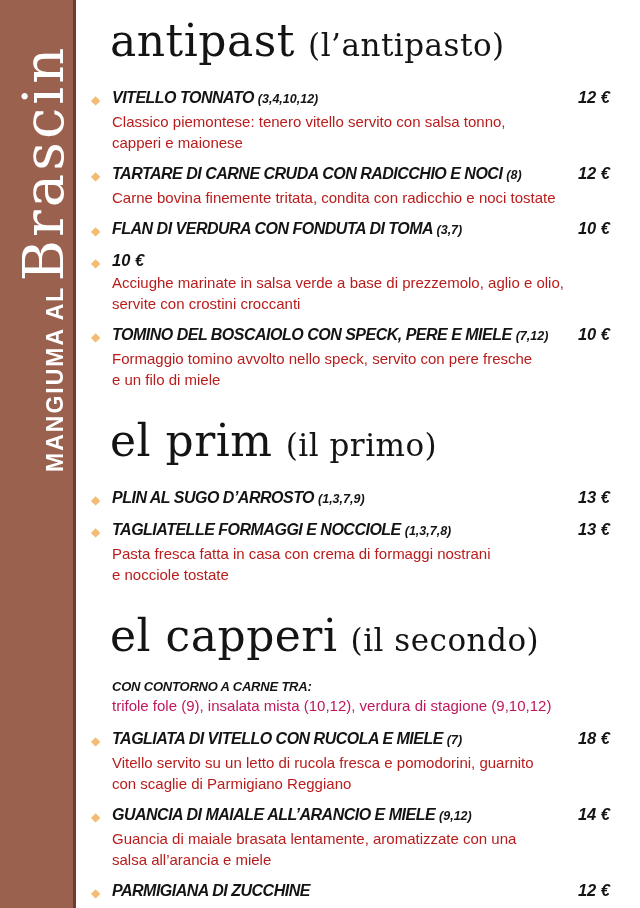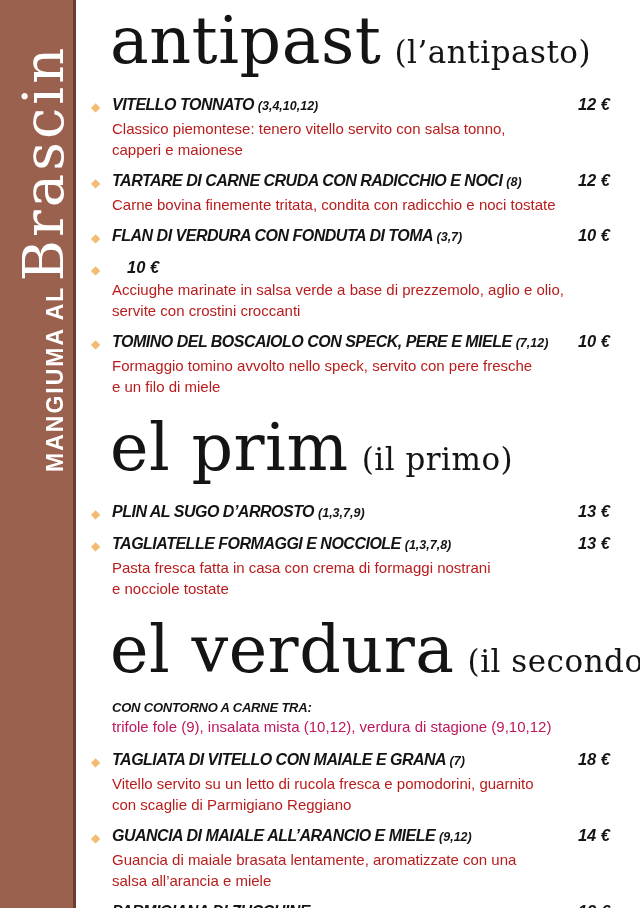--- a/index.html
+++ b/index.html
@@ -55,21 +55,21 @@
     padding: 14px 30px 0 36px;
     box-sizing: border-box;
   }
   .section-head {
     font-family: "DejaVu Serif", serif;
     margin: 0 0 9px -2px;
     line-height: 54px;
     white-space: nowrap;
   }
   .section-head.later { margin-top: 24px; }
-  .section-title { font-size: 65px; letter-spacing: 0.5px; }
+  .section-title { font-size: 44px; letter-spacing: 0.5px; }
   .section-subtitle { font-size: 31px; letter-spacing: 0.5px; margin-left: 8px; }
   .section-note { margin: -4px 0 12px 0; }
   .note-label {
     font-weight: bold;
     font-style: italic;
     font-size: 13px;
     letter-spacing: -0.2px;
     line-height: 17px;
   }
   .note-text {
@@ -101,21 +101,21 @@
     white-space: nowrap;
   }
   .allergens {
     font-weight: bold;
     font-style: italic;
     font-size: 12.5px;
     letter-spacing: 0;
   }
   .price {
     flex: 0 0 auto;
-    margin-left: 15px;
+    margin-left: 0;
     font-weight: bold;
     font-style: italic;
     font-size: 16.5px;
     text-align: right;
     white-space: nowrap;
   }
   .desc {
     font-size: 15px;
     line-height: 21px;
     color: #b91c1c;
@@ -199,33 +199,33 @@
     <div class="item">
       <div class="item-head">
         <span class="bullet">◆</span>
         <span class="item-title"><span>TAGLIATELLE FORMAGGI E NOCCIOLE</span> <span class="allergens">(1,3,7,8)</span></span>
         <span class="price">13 €</span>
       </div>
       <div class="desc">Pasta fresca fatta in casa con crema di formaggi nostrani<br>e nocciole tostate</div>
     </div>
 
     <div class="section-head later">
-      <span class="section-title">el verdura</span>
+      <span class="section-title">el capperi</span>
       <span class="section-subtitle">(il secondo)</span>
     </div>
 
     <div class="section-note">
       <div class="note-label">CON CONTORNO A CARNE TRA:</div>
       <div class="note-text">trifole fole (9), insalata mista (10,12), verdura di stagione (9,10,12)</div>
     </div>
 
     <div class="item">
       <div class="item-head">
         <span class="bullet">◆</span>
-        <span class="item-title"><span>TAGLIATA DI VITELLO CON MAIALE E GRANA</span> <span class="allergens">(7)</span></span>
+        <span class="item-title"><span>TAGLIATA DI VITELLO CON RUCOLA E MIELE</span> <span class="allergens">(7)</span></span>
         <span class="price">18 €</span>
       </div>
       <div class="desc">Vitello servito su un letto di rucola fresca e pomodorini, guarnito<br>con scaglie di Parmigiano Reggiano</div>
     </div>
 
     <div class="item">
       <div class="item-head">
         <span class="bullet">◆</span>
         <span class="item-title"><span>GUANCIA DI MAIALE ALL’ARANCIO E MIELE</span> <span class="allergens">(9,12)</span></span>
         <span class="price">14 €</span>

